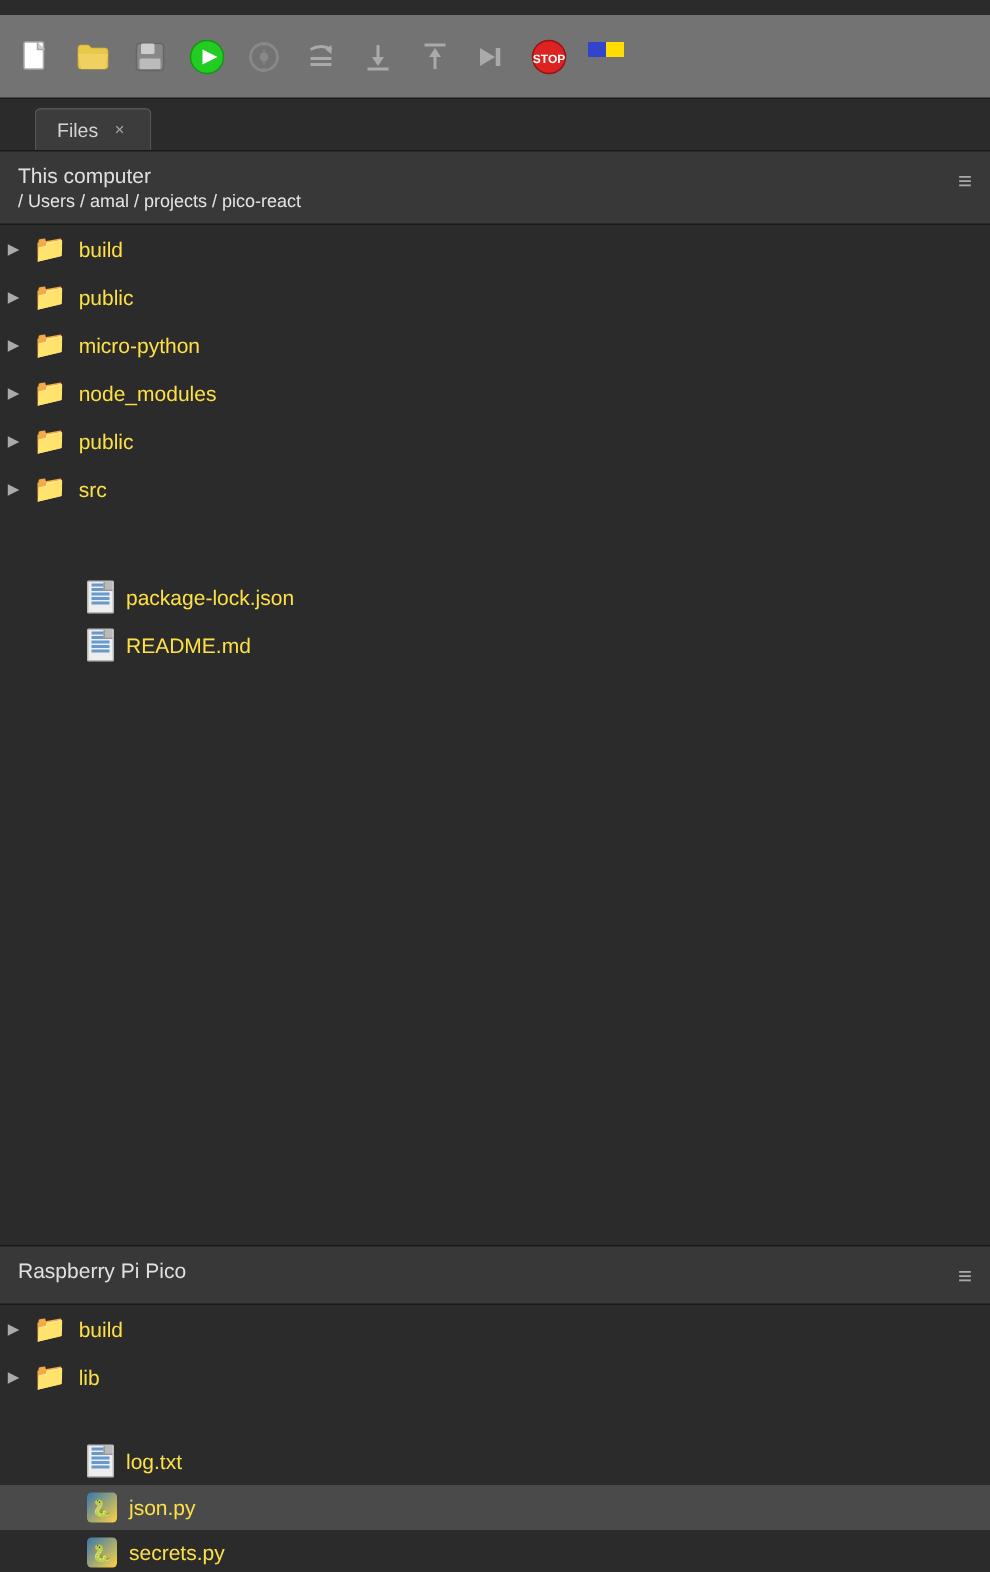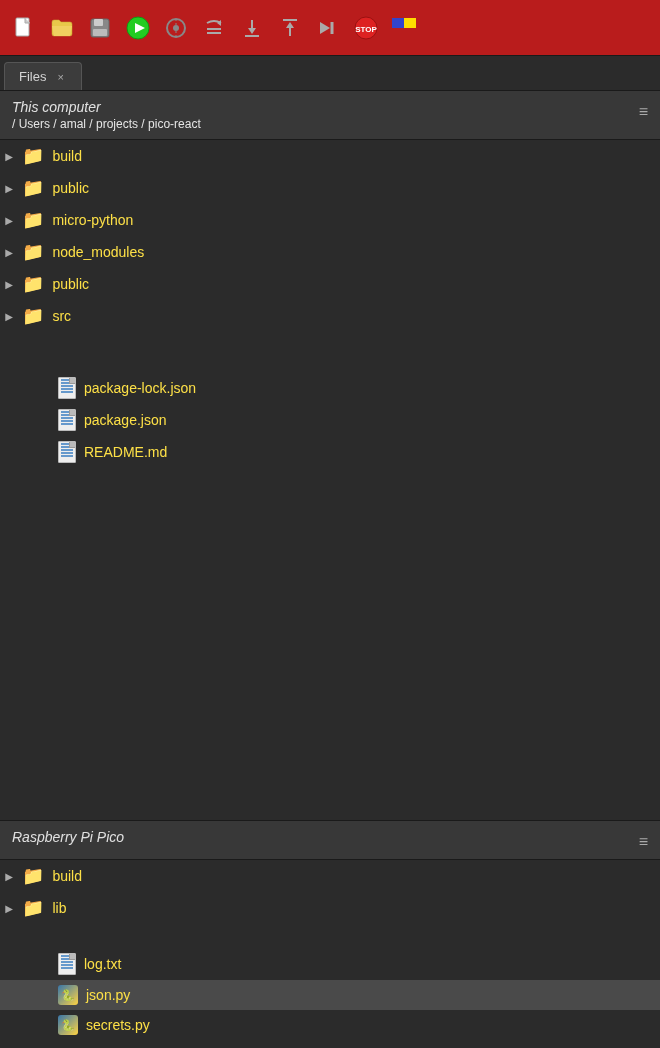--- a/index.html
+++ b/index.html
@@ -8,46 +8,48 @@
       color: #d4d4d4;
       font-family: 'Segoe UI', Tahoma, Geneva, Verdana, sans-serif;
       font-size: 14px;
       width: 660px;
       height: 1048px;
       overflow: hidden;
     }
 
     
     .toolbar {
-      background: #b91c1c;
+      background: #737373;
       height: 56px;
       display: flex;
       align-items: center;
       padding: 0 8px;
       gap: 6px;
       border-bottom: 1px solid #1a1a1a;
+      margin-top: 10px;
     }
     .toolbar-icon {
       width: 32px;
       height: 32px;
       display: flex;
       align-items: center;
       justify-content: center;
       cursor: pointer;
       border-radius: 3px;
       font-size: 20px;
     }
 
     
     .tab-bar {
       background: #2b2b2b;
       display: flex;
       align-items: flex-end;
       height: 34px;
       padding: 0 4px;
+      margin-left: 19px;
     }
     .tab {
       background: #3c3c3c;
       color: #d4d4d4;
       padding: 6px 14px;
       border-radius: 4px 4px 0 0;
       display: flex;
       align-items: center;
       gap: 8px;
       font-size: 13px;
@@ -72,21 +74,21 @@
     .panel-header {
       background: #383838;
       padding: 8px 12px;
       display: flex;
       justify-content: space-between;
       align-items: flex-start;
       border-top: 1px solid #1a1a1a;
       border-bottom: 1px solid #1a1a1a;
     }
     .panel-header-info { display: flex; flex-direction: column; gap: 2px; }
-    .panel-title { color: #e0e0e0; font-size: 14px; font-weight: 500; font-style: italic; }
+    .panel-title { color: #e0e0e0; font-size: 14px; font-weight: 500; }
     .panel-path { color: #e5e5e5; font-size: 12px; }
     .panel-menu-icon { color: #aaa; font-size: 16px; cursor: pointer; margin-top: 4px; }
 
     
     .file-list {
       background: #2b2b2b;
       flex: 1;
       overflow-y: auto;
     }
     .file-item {
@@ -310,25 +312,20 @@
       <span class="folder-icon icon-folder">📁</span>
       <span class="file-name">src</span>
     </div>
 
     <div class="file-item indent-1" style="padding-left:36px;">
       <span class="expand-placeholder"></span>
       <div class="doc-icon"></div>
       <span class="file-name">package-lock.json</span>
     </div>
 
-    <div class="file-item" style="padding-left:36px;">
-      <span class="expand-placeholder"></span>
-      <div class="doc-icon"></div>
-      <span class="file-name">package.json</span>
-    </div>
 
     <div class="file-item" style="padding-left:36px;">
       <span class="expand-placeholder"></span>
       <div class="doc-icon"></div>
       <span class="file-name">README.md</span>
     </div>
 
   </div>
 </div>
 

